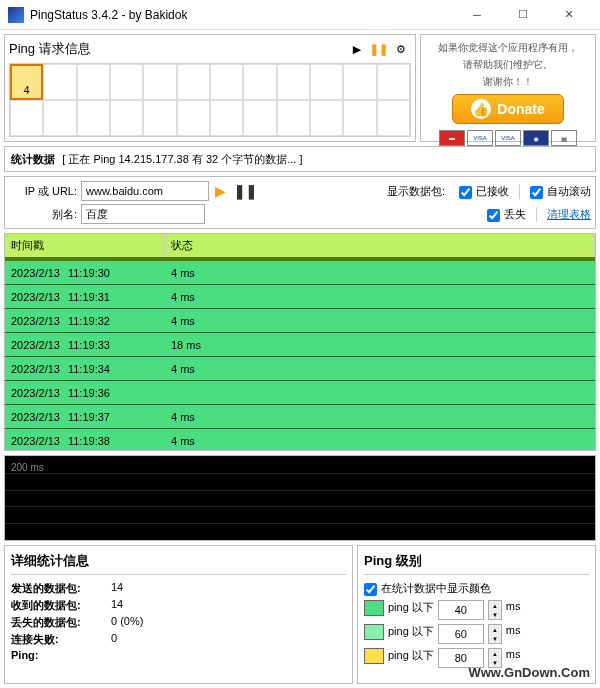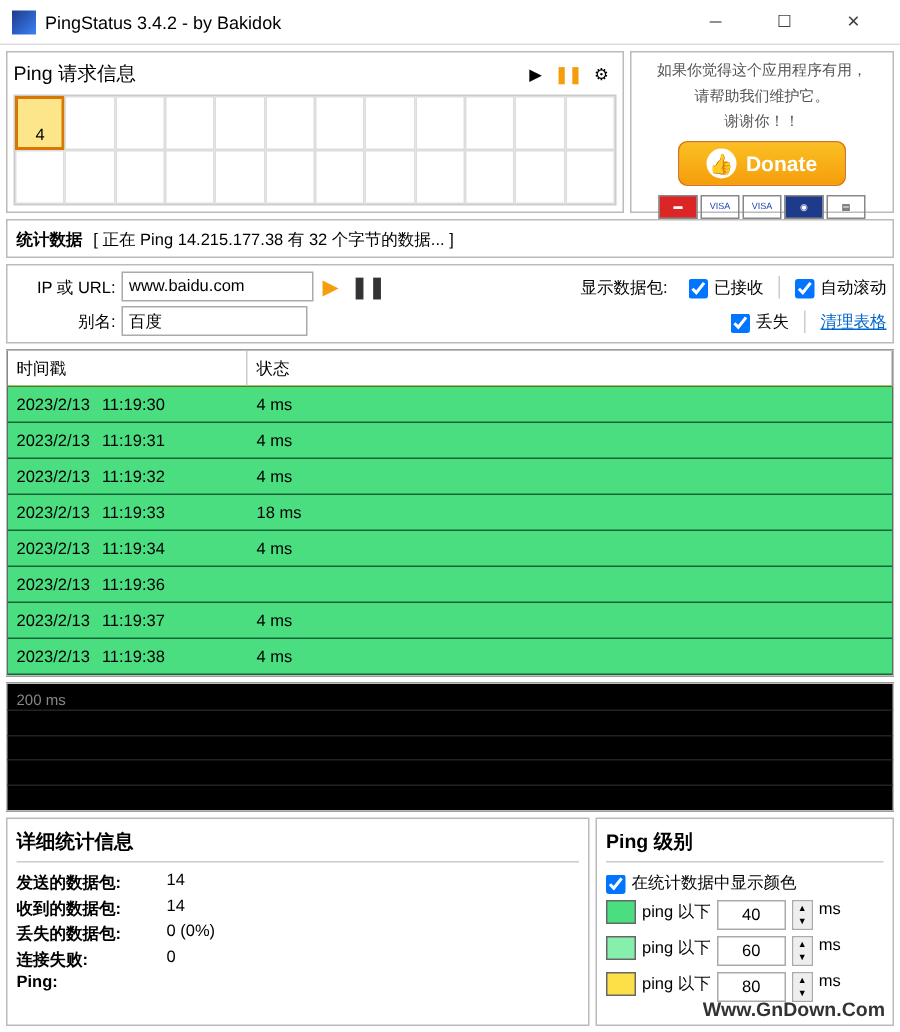--- a/index.html
+++ b/index.html
@@ -32,38 +32,38 @@
 .row input[type=text]{border:1px solid #aaa;padding:2px 4px;height:20px}
 .url{width:128px}
 .alias{width:124px}
 .playbtn{color:#f59e0b;font-size:14px;cursor:pointer;margin:0 2px}
 .pausebtn{color:#333;font-size:14px;cursor:pointer;margin:0 2px;font-weight:bold}
 .chkgrp{display:flex;flex-direction:column;gap:3px;border-left:1px solid #ccc;padding-left:10px;margin-left:6px}
 .chk{display:flex;align-items:flex-end;gap:4px}
 .chk input{width:13px;height:13px}
 .link{color:#0066cc;text-decoration:underline;cursor:pointer}
 .table{border:1px solid #bbb;background:#000;height:218px;display:flex;flex-direction:column;overflow:hidden}
-.thead{display:flex;background:#ffffff;border-bottom:1px solid #4d7c0f}
+.thead{display:flex;background:#bef264;border-bottom:4px solid #4d7c0f}
 .thead div{padding:4px 6px;border-right:1px solid #ccc}
 .th1{width:160px}.th2{flex:1}
 .tbody{flex:1;overflow:hidden}
 .trow{display:flex;background:#4ade80;border-bottom:1px solid #166534;height:24px;align-items:center}
 .trow div{padding:0 6px}
 .trow .c1{width:160px;color:#000;display:flex;gap:8px}
 .trow .c2{flex:1;color:#000}
 .graph{border:1px solid #bbb;background:#000;height:86px;position:relative;padding:4px}
 .graph .yl{color:#888;font-size:10px;position:absolute;top:6px;left:6px}
 .graph .gline{position:absolute;left:0;right:0;border-top:1px solid #222}
 .bottom{display:flex;gap:4px;flex:1}
 .detail{flex:1;border:1px solid #bbb;padding:6px;display:flex;flex-direction:column;gap:2px}
 .detail .hdr{font-weight:bold;font-size:13px;border-bottom:1px solid #ccc;padding-bottom:4px;margin-bottom:4px}
 .drow{display:flex}
 .drow .dl{width:100px;font-weight:bold}
 .drow .dv{flex:1}
-.level{width:199px;border:1px solid #bbb;padding:6px;display:flex;flex-direction:column;gap:4px}
+.level{width:239px;border:1px solid #bbb;padding:6px;display:flex;flex-direction:column;gap:4px}
 .level .hdr{font-weight:bold;font-size:13px;border-bottom:1px solid #ccc;padding-bottom:4px;margin-bottom:2px}
 .lrow{display:flex;align-items:flex-start;gap:4px}
 .lrow .sw{width:20px;height:16px;border:1px solid #666}
 .lrow .num{width:46px;border:1px solid #aaa;height:20px;padding:2px;text-align:center}
 .spin{display:flex;flex-direction:column;border:1px solid #aaa;width:14px;height:20px}
 .spin div{flex:1;display:flex;align-items:center;justify-content:center;font-size:6px;cursor:pointer;background:#eee}
 .watermark{position:absolute;bottom:8px;right:10px;font-size:13px;color:#333;font-weight:bold;pointer-events:none}
 </style>
 </head>
 <body>

